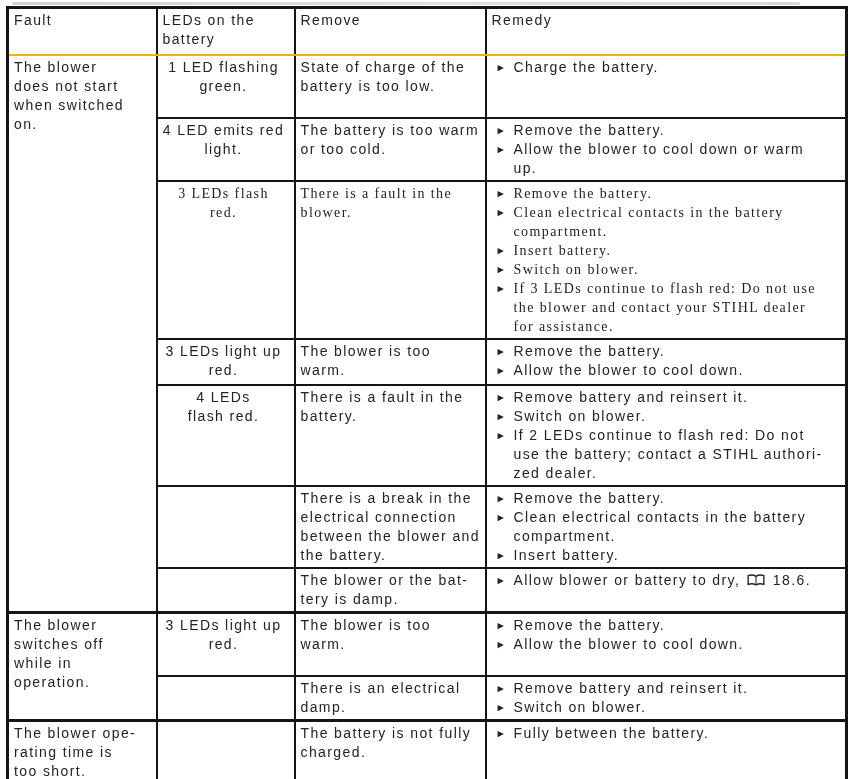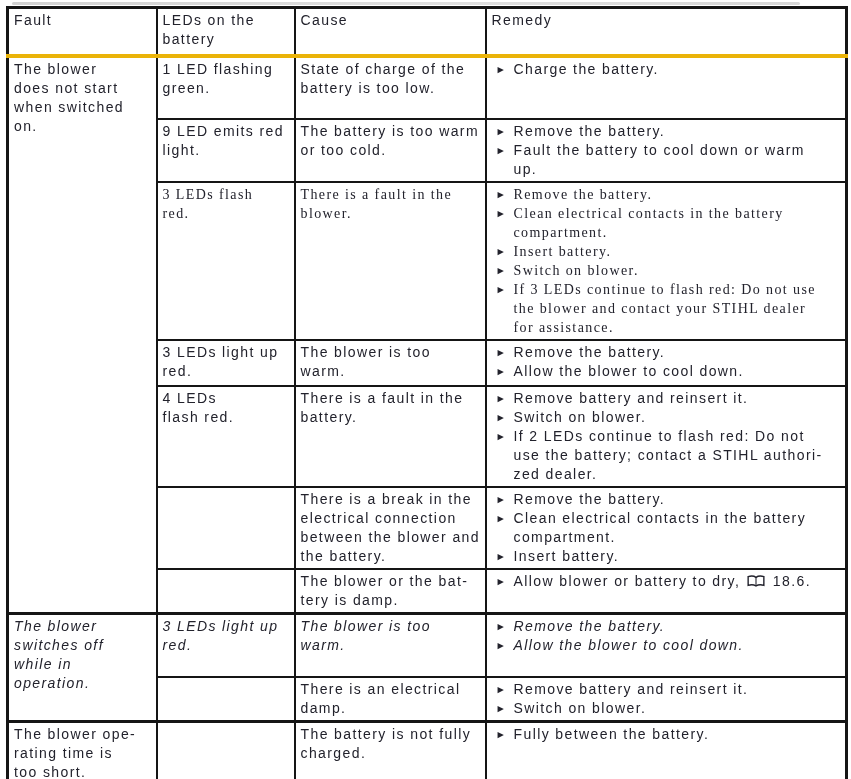--- a/index.html
+++ b/index.html
@@ -24,23 +24,23 @@
   col.c-fault{width:149px;}
   col.c-leds{width:138px;}
   col.c-cause{width:191px;}
   col.c-remedy{width:361px;}
   th,td{
     border:2px solid #151515;
     vertical-align:top;text-align:left;
     font-size:14px;line-height:19px;letter-spacing:1.4px;
     font-weight:400;color:#22222c;
   }
-  thead th{height:41px;border-bottom:4px solid #eab308;padding:2px 4px 2px 5px;margin-top:42px;}
+  thead th{height:41px;border-bottom:2px solid #eab308;padding:2px 4px 2px 5px;margin-top:42px;}
   td.fault-cell{padding:2px 20px 2px 5px;}
-  td.leds-cell{padding:2px 9px 2px 5px;white-space:pre-line;}
+  td.leds-cell{padding:2px 9px 2px 5px;white-space:pre-line;text-align:center;}
   td.cause-cell{padding:2px 4px 2px 5px;}
   td.remedy-cell{padding:2px 14px 2px 9px;}
   tr.group-start td{border-top:3px solid #151515;}
   .remedy-item{display:flex;align-items:flex-start;}
   .bullet{
     flex:0 0 18px;width:18px;
     font-size:10.5px;line-height:19px;letter-spacing:0;
     color:#22222c;
   }
   .remedy-text{flex:1;min-width:0;}
@@ -56,47 +56,47 @@
   <colgroup>
     <col class="c-fault">
       <col class="c-leds">
       <col class="c-cause">
       <col class="c-remedy">
   </colgroup>
   <thead>
     <tr>
       <th>Fault</th>
       <th>LEDs on the battery</th>
-      <th>Cause</th>
+      <th>Remove</th>
       <th>Remedy</th>
     </tr>
   </thead>
   <tbody>
       <tr style="height: 63px;">
         <td rowspan="7" class="fault-cell">The blower does not start when switched on.</td>
         <td class="leds-cell">1 LED flashing green.</td>
         <td class="cause-cell">State of charge of the battery is too low.</td>
         <td class="remedy-cell">
           <div class="remedy-item">
             <span class="bullet">►</span>
             <span class="remedy-text">Charge the battery.</span>
           </div>
         </td>
       </tr>
       <tr style="height: 62px;">
-        <td class="leds-cell">9 LED emits red light.</td>
+        <td class="leds-cell">4 LED emits red light.</td>
         <td class="cause-cell">The battery is too warm or too cold.</td>
         <td class="remedy-cell">
           <div class="remedy-item">
             <span class="bullet">►</span>
             <span class="remedy-text">Remove the battery.</span>
           </div>
           <div class="remedy-item">
             <span class="bullet">►</span>
-            <span class="remedy-text">Fault the battery to cool down or warm up.</span>
+            <span class="remedy-text">Allow the blower to cool down or warm up.</span>
           </div>
         </td>
       </tr>
       <tr style="height: 156px; font-family: Liberation Serif, serif;">
         <td class="leds-cell">3 LEDs flash red.</td>
         <td class="cause-cell">There is a fault in the blower.</td>
         <td class="remedy-cell">
           <div class="remedy-item">
             <span class="bullet">►</span>
             <span class="remedy-text">Remove the battery.</span>
@@ -176,21 +176,21 @@
         <td class="remedy-cell">
           <div class="remedy-item">
             <span class="bullet">►</span>
             <span class="remedy-text">Allow blower or battery to dry, <span class="book-icon"><svg width="18" height="13" viewBox="0 0 22 15">
                   <path d="M11 2.4 C8.6 0.7 4.4 0.5 1.4 1.5 L1.4 12.2 C4.4 11.2 8.6 11.4 11 13 C13.4 11.4 17.6 11.2 20.6 12.2 L20.6 1.5 C17.6 0.5 13.4 0.7 11 2.4 Z" fill="none" stroke="#22222c" stroke-width="1.7"></path>
                   <path d="M11 2.4 L11 13" stroke="#22222c" stroke-width="1.3"></path>
                 </svg></span> 18.6.</span>
           </div>
         </td>
       </tr>
-      <tr class="group-start" style="height: 63px; font-style: italic;">
+      <tr class="group-start" style="height: 63px;">
         <td rowspan="2" class="fault-cell">The blower swit­ches off while in operation.</td>
         <td class="leds-cell">3 LEDs light up red.</td>
         <td class="cause-cell">The blower is too warm.</td>
         <td class="remedy-cell">
           <div class="remedy-item">
             <span class="bullet">►</span>
             <span class="remedy-text">Remove the battery.</span>
           </div>
           <div class="remedy-item">
             <span class="bullet">►</span>

